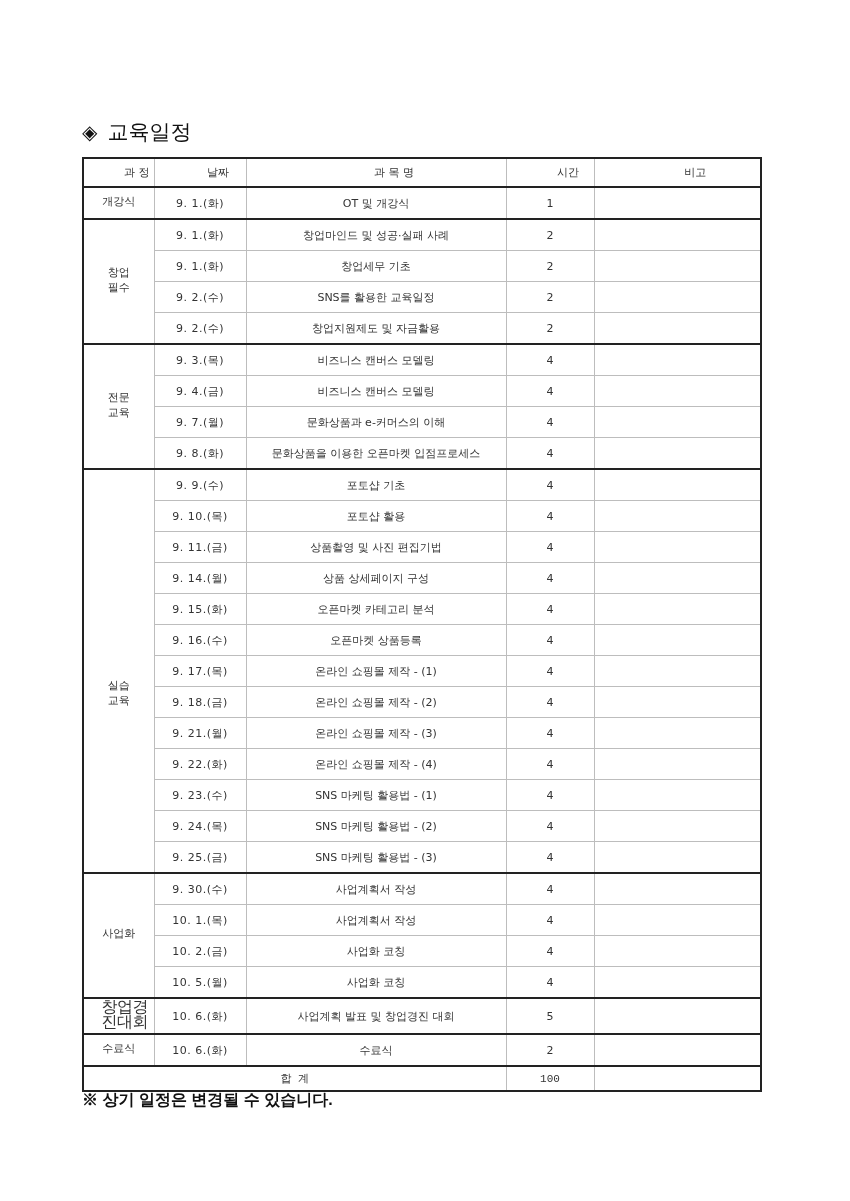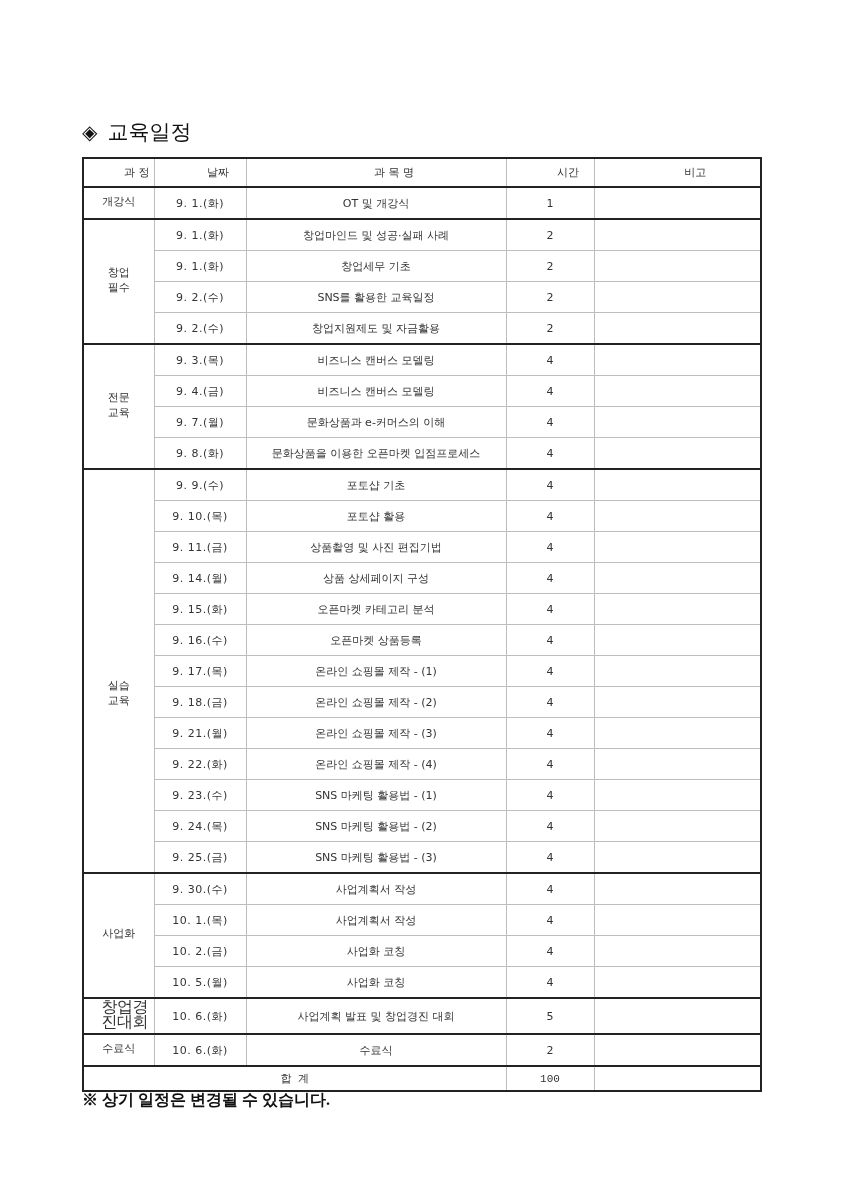--- a/index.html
+++ b/index.html
@@ -27,21 +27,21 @@
     table.schedule th { height: 27px; }
     table.schedule tr.group-end td { border-bottom: 2px solid #222; }
     table.schedule thead tr th { border-bottom: 2px solid #222; padding-left: 36px; }
     table.schedule td.cat { border-bottom: 2px solid #222; line-height: 15px; }
     table.schedule td.cat.small { font-size: 16px; letter-spacing: -0.5px; padding-left: 12px; }
     table.schedule tr.total td { height: 23px; font-family: Liberation Mono, monospace; }
     .cat-inner { display: inline-block; padding-bottom: 4px; }
     .date { letter-spacing: 0.5px; }
     .note {
       position: absolute; left: 82px; top: 1090px;
-      font-family: Liberation Serif, serif; font-weight: bold; font-size: 16px; color: #111;
+      font-family: Liberation Sans, sans-serif; font-weight: bold; font-size: 16px; color: #111;
     }
   </style>
 </head>
 <body>
 
 <div class="title">
   <span class="diamond">◈</span>
   <span>교육일정</span>
 </div>
 

